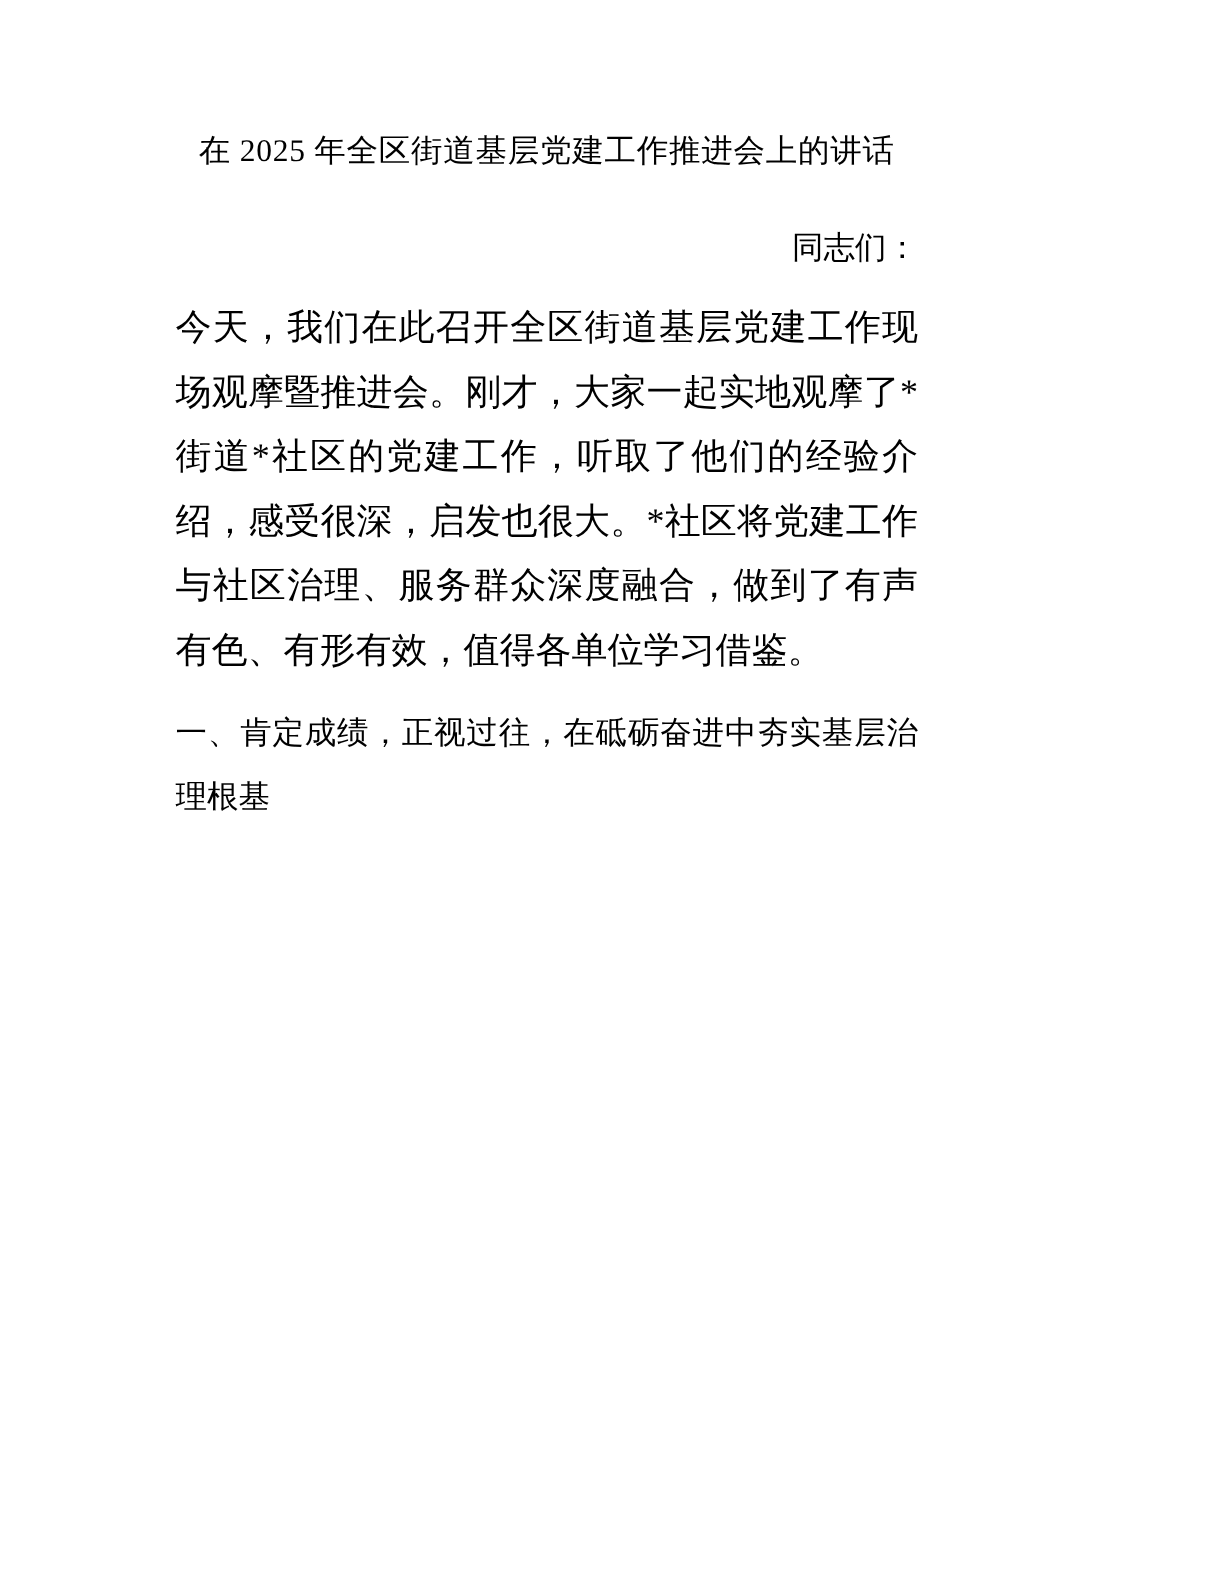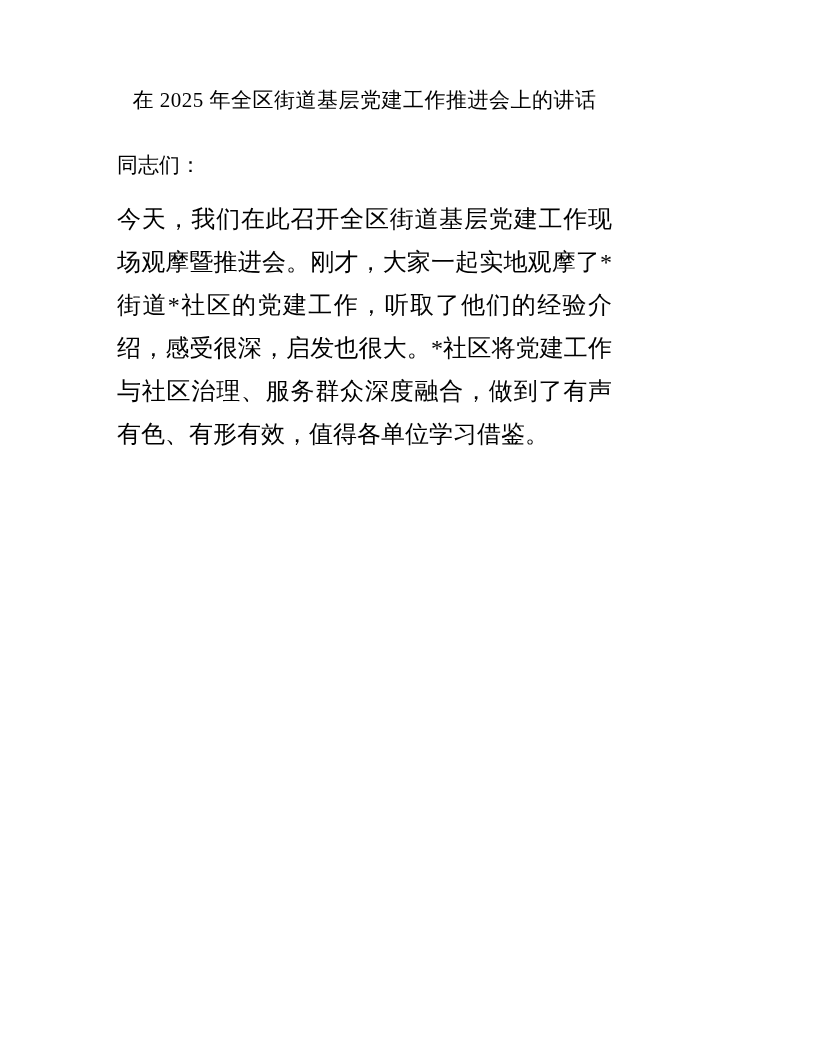--- a/index.html
+++ b/index.html
@@ -26,20 +26,21 @@
     line-height: 43px;
     font-weight: normal;
     text-align: center;
     margin: 0 0 22px 0;
     letter-spacing: 0.5px;
   }
   .salutation {
     font-size: 21px;
     line-height: 43px;
     margin: 0 0 11px 0;
+    text-align: right;
   }
   .para {
     font-size: 24px;
     line-height: 43px;
     margin: 0 0 11px 0;
     text-align: justify;
     text-justify: inter-character;
   }
   .section-heading {
     font-size: 21px;
@@ -53,14 +54,15 @@
 <body>
 
 <div class="page">
   <h1 class="doc-title">在 2025 年全区街道基层党建工作推进会上的讲话</h1>
 
   <p class="salutation">同志们：</p>
 
   <p class="para">今天，我们在此召开全区街道基层党建工作现场观摩暨推进会。刚才，大家一起实地观摩了*街道*社区的党建工作，听取了他们的经验介绍，感受很深，启发也很大。*社区将党建工作与社区治理、服务群众深度融合，做到了有声有色、有形有效，值得各单位学习借鉴。</p>
 
 
+  <h2 class="section-heading">一、肯定成绩，正视过往，在砥砺奋进中夯实基层治理根基</h2>
 
 </div>
 
 </body></html>

